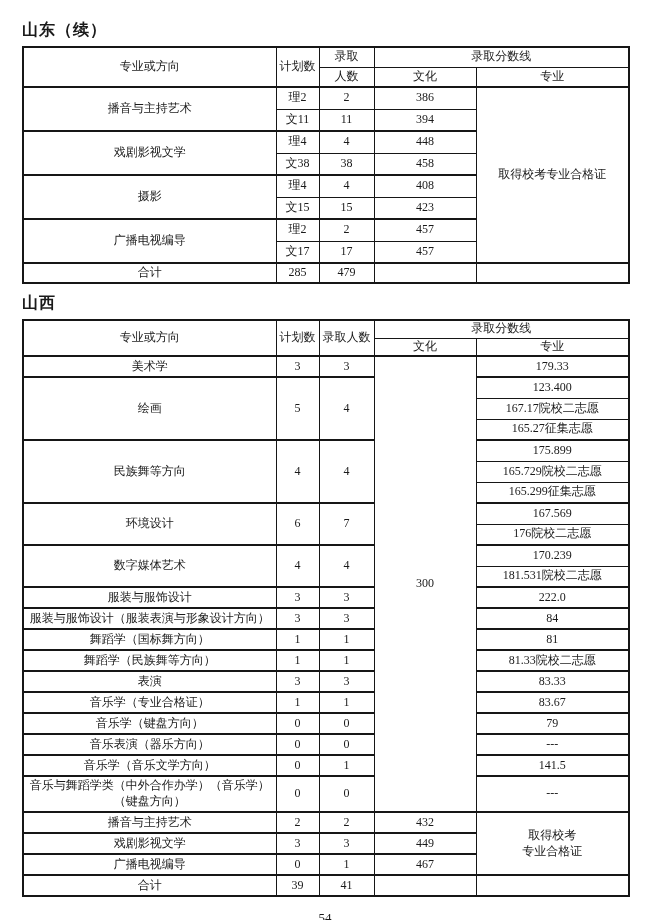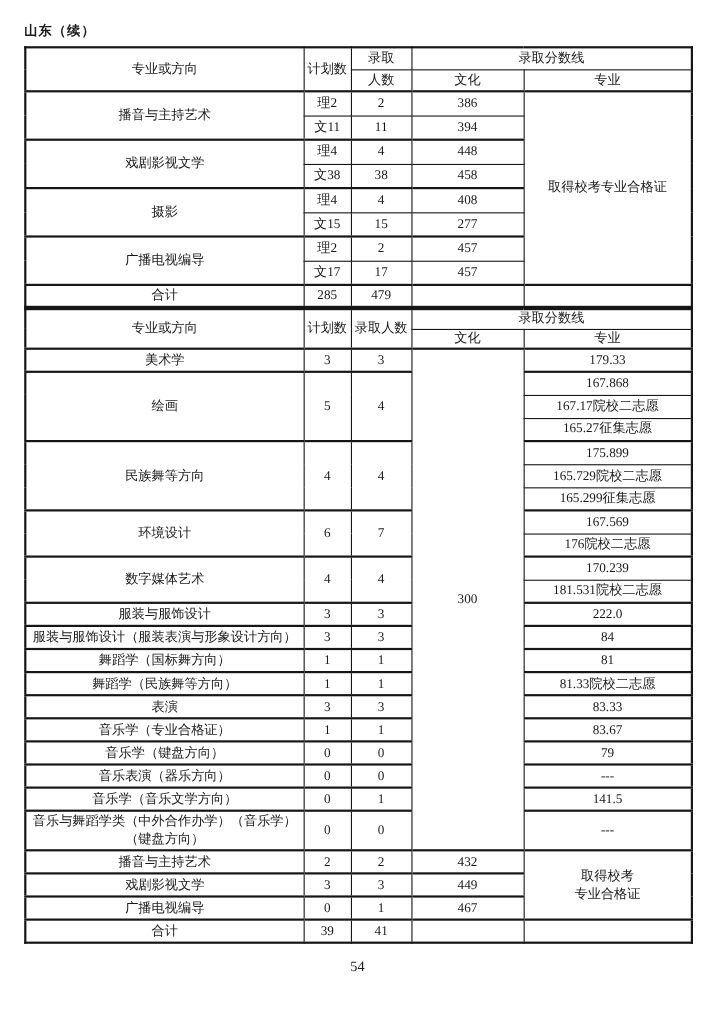--- a/index.html
+++ b/index.html
@@ -6,21 +6,21 @@
   body {
     width: 650px; height: 920px;
     color: #1a1a1a;
     font-family: "Liberation Serif", "DejaVu Serif", serif;
     -webkit-font-smoothing: antialiased;
   }
   .page { box-sizing: border-box; width: 650px; padding: 20px 22px 0 22px; }
 
   .section-title {
     font-family: "Liberation Sans", "DejaVu Sans", sans-serif;
-    font-size: 12px; font-weight: 700;
+    font-size: 16px; font-weight: 700;
     margin: 0 0 5px 0; letter-spacing: 1px;
   }
   .title-gap { margin-top: 9px; }
 
   table.doc-table {
     border-collapse: collapse; table-layout: fixed;
     width: 606px;
     border: 2px solid #161616;
     padding-left: 19px;
   }
@@ -108,21 +108,21 @@
       </tr>
       <tr class="g">
         <td rowspan="2">摄影</td>
         <td>理4</td>
         <td>4</td>
         <td>408</td>
       </tr>
       <tr>
         <td>文15</td>
         <td>15</td>
-        <td>277</td>
+        <td>423</td>
       </tr>
       <tr class="g">
         <td rowspan="2">广播电视编导</td>
         <td>理2</td>
         <td>2</td>
         <td>457</td>
       </tr>
       <tr>
         <td>文17</td>
         <td>17</td>
@@ -131,20 +131,21 @@
       <tr class="g total-row">
         <td>合计</td>
         <td>285</td>
         <td>479</td>
         <td></td>
         <td></td>
       </tr>
     </tbody>
   </table>
 
+  <h2 class="section-title title-gap">山西</h2>
 
   <table class="doc-table" id="t2">
     <colgroup>
       <col class="c-major">
         <col class="c-plan">
         <col class="c-adm">
         <col class="c-cul">
         <col class="c-pro">
     </colgroup>
     <thead>
@@ -164,21 +165,21 @@
         <td>美术学</td>
         <td>3</td>
         <td>3</td>
         <td rowspan="21">300</td>
         <td>179.33</td>
       </tr>
       <tr class="g">
         <td rowspan="3">绘画</td>
         <td rowspan="3">5</td>
         <td rowspan="3">4</td>
-        <td>167.868</td>
+        <td>123.400</td>
       </tr>
       <tr>
         <td>167.17院校二志愿</td>
       </tr>
       <tr>
         <td>165.27征集志愿</td>
       </tr>
       <tr class="g">
         <td rowspan="3">民族舞等方向</td>
         <td rowspan="3">4</td>

